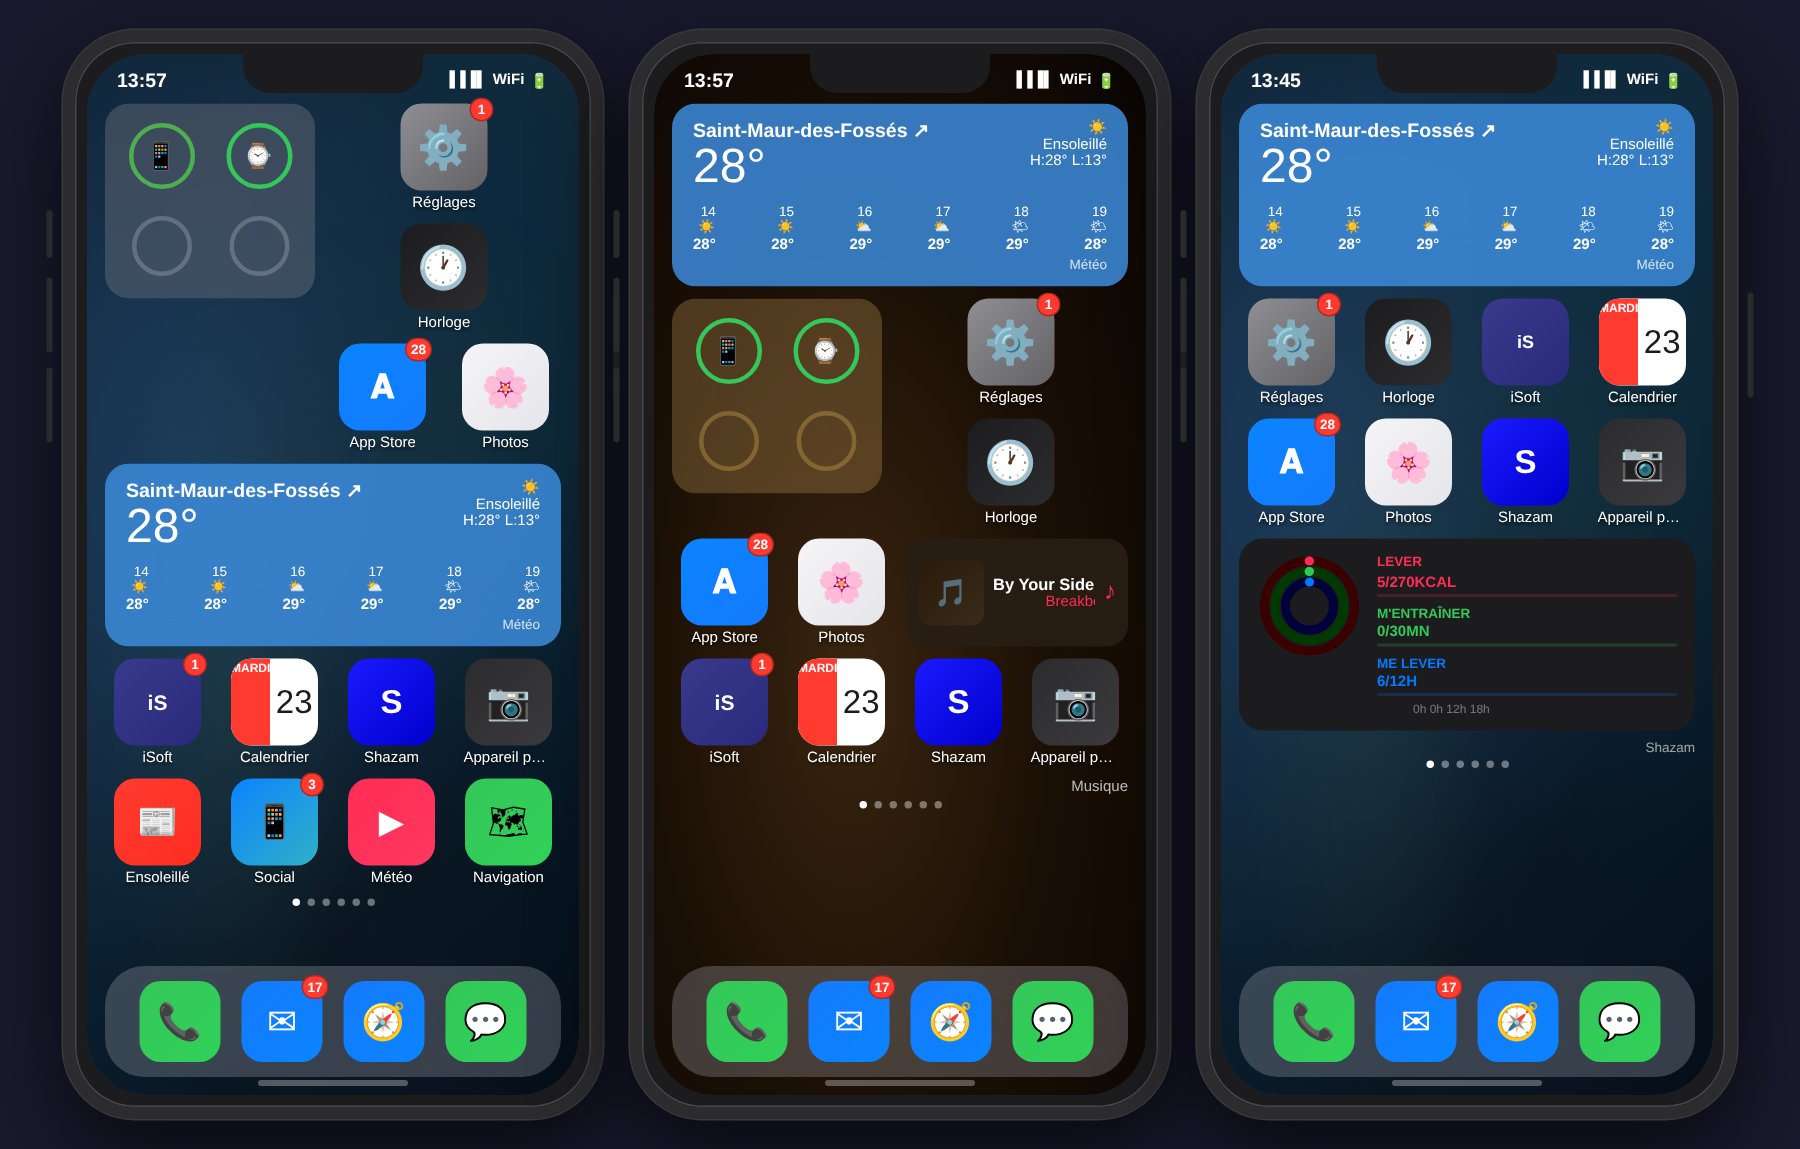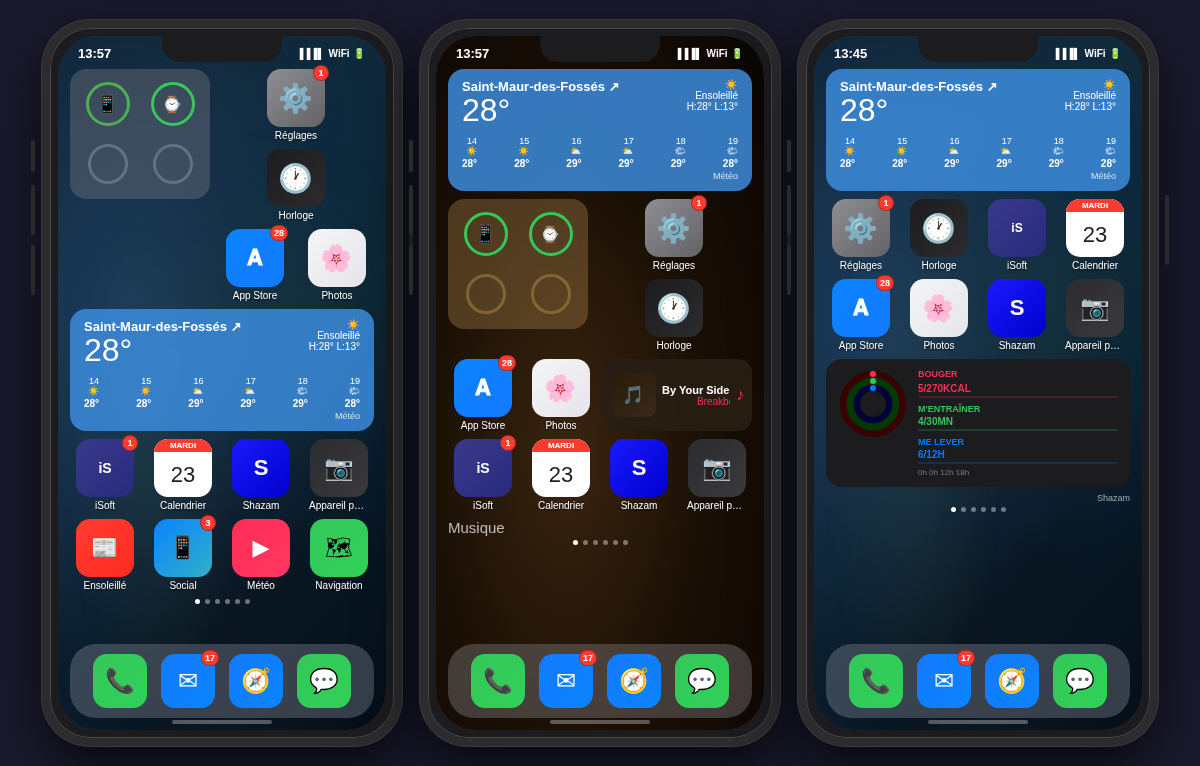--- a/index.html
+++ b/index.html
@@ -268,21 +268,21 @@
     .icon-phone { background: linear-gradient(135deg, #34c759, #30d158); }
     .icon-mail { background: linear-gradient(135deg, #147aff, #0a84ff); }
     .icon-safari { background: linear-gradient(135deg, #147aff, #0a84ff); }
     .icon-messages { background: linear-gradient(135deg, #34c759, #30d158); }
 
     
     .calendar-icon-inner {
       width: 100%;
       height: 100%;
       display: flex;
-      flex-direction: column;
+      flex-direction: row;
       border-radius: 12px;
       overflow: hidden;
     }
     .cal-header {
       background: #ff3b30;
       color: white;
       font-size: 8px;
       font-weight: 700;
       text-align: center;
       padding: 2px 0;
@@ -722,21 +722,21 @@
           <div class="app-item">
             <div class="app-icon icon-shazam" style="font-size:22px;color:white;font-weight:bold;">S</div>
             <span class="app-label">Shazam</span>
           </div>
           <div class="app-item">
             <div class="app-icon icon-camera" style="font-size:24px;">📷</div>
             <span class="app-label">Appareil photo</span>
           </div>
         </div>
 
-        <div style="text-align:left;color:rgba(255,255,255,0.7);font-size:15px;margin-bottom:4px;">Musique</div>
+        <div style="text-align:right;color:rgba(255,255,255,0.7);font-size:10px;margin-bottom:4px;">Musique</div>
 
         <div class="page-dots">
           <div class="dot active"></div>
           <div class="dot"></div>
           <div class="dot"></div>
           <div class="dot"></div>
           <div class="dot"></div>
           <div class="dot"></div>
         </div>
       </div>
@@ -894,33 +894,33 @@
               <circle cx="35" cy="35" r="23" fill="none" stroke="#003a00" stroke-width="6"></circle>
               <circle cx="35" cy="35" r="23" fill="none" stroke="#34c759" stroke-width="6" stroke-dasharray="0 144" stroke-linecap="round" transform="rotate(-90 35 35)"></circle>
 
               <circle cx="35" cy="35" r="16" fill="none" stroke="#00003a" stroke-width="6"></circle>
               <circle cx="35" cy="35" r="16" fill="none" stroke="#007aff" stroke-width="6" stroke-dasharray="0 100" stroke-linecap="round" transform="rotate(-90 35 35)"></circle>
             </svg>
           </div>
 
           <div style="flex:1;">
             <div style="display:flex;justify-content:space-between;margin-bottom:4px;">
-              <span style="font-size:9px;color:#ff2d55;font-weight:600;">BOUGER</span>
+              <span style="font-size:9px;color:#ff2d55;font-weight:600;">LEVER</span>
             </div>
             <div style="font-size:10px;color:#ff2d55;font-weight:600;margin-bottom:2px;">5/270KCAL</div>
             <div style="height:2px;background:linear-gradient(to right,#ff2d55 0%,rgba(255,45,85,0.2) 0%);border-radius:1px;margin-bottom:6px;"></div>
 
             <div style="font-size:9px;color:#34c759;font-weight:600;margin-bottom:2px;">M'ENTRAÎNER</div>
-            <div style="font-size:10px;color:#34c759;font-weight:600;margin-bottom:2px;">4/30MN</div>
+            <div style="font-size:10px;color:#34c759;font-weight:600;margin-bottom:2px;">0/30MN</div>
             <div style="height:2px;background:linear-gradient(to right,#34c759 0%,rgba(52,199,89,0.2) 0%);border-radius:1px;margin-bottom:6px;"></div>
 
             <div style="font-size:9px;color:#007aff;font-weight:600;margin-bottom:2px;">ME LEVER</div>
             <div style="font-size:10px;color:#007aff;font-weight:600;margin-bottom:2px;">6/12H</div>
             <div style="height:2px;background:linear-gradient(to right,#007aff 0%,rgba(0,122,255,0.2) 0%);border-radius:1px;"></div>
-            <div style="font-size:8px;color:rgba(255,255,255,0.4);margin-top:4px;">0h  0h  12h  18h</div>
+            <div style="font-size:8px;color:rgba(255,255,255,0.4);margin-top:4px;margin-left:24px;">0h  0h  12h  18h</div>
           </div>
         </div>
         <div style="text-align:right;color:rgba(255,255,255,0.6);font-size:9px;margin-bottom:4px;">Shazam</div>
 
         <div class="page-dots">
           <div class="dot active"></div>
           <div class="dot"></div>
           <div class="dot"></div>
           <div class="dot"></div>
           <div class="dot"></div>

